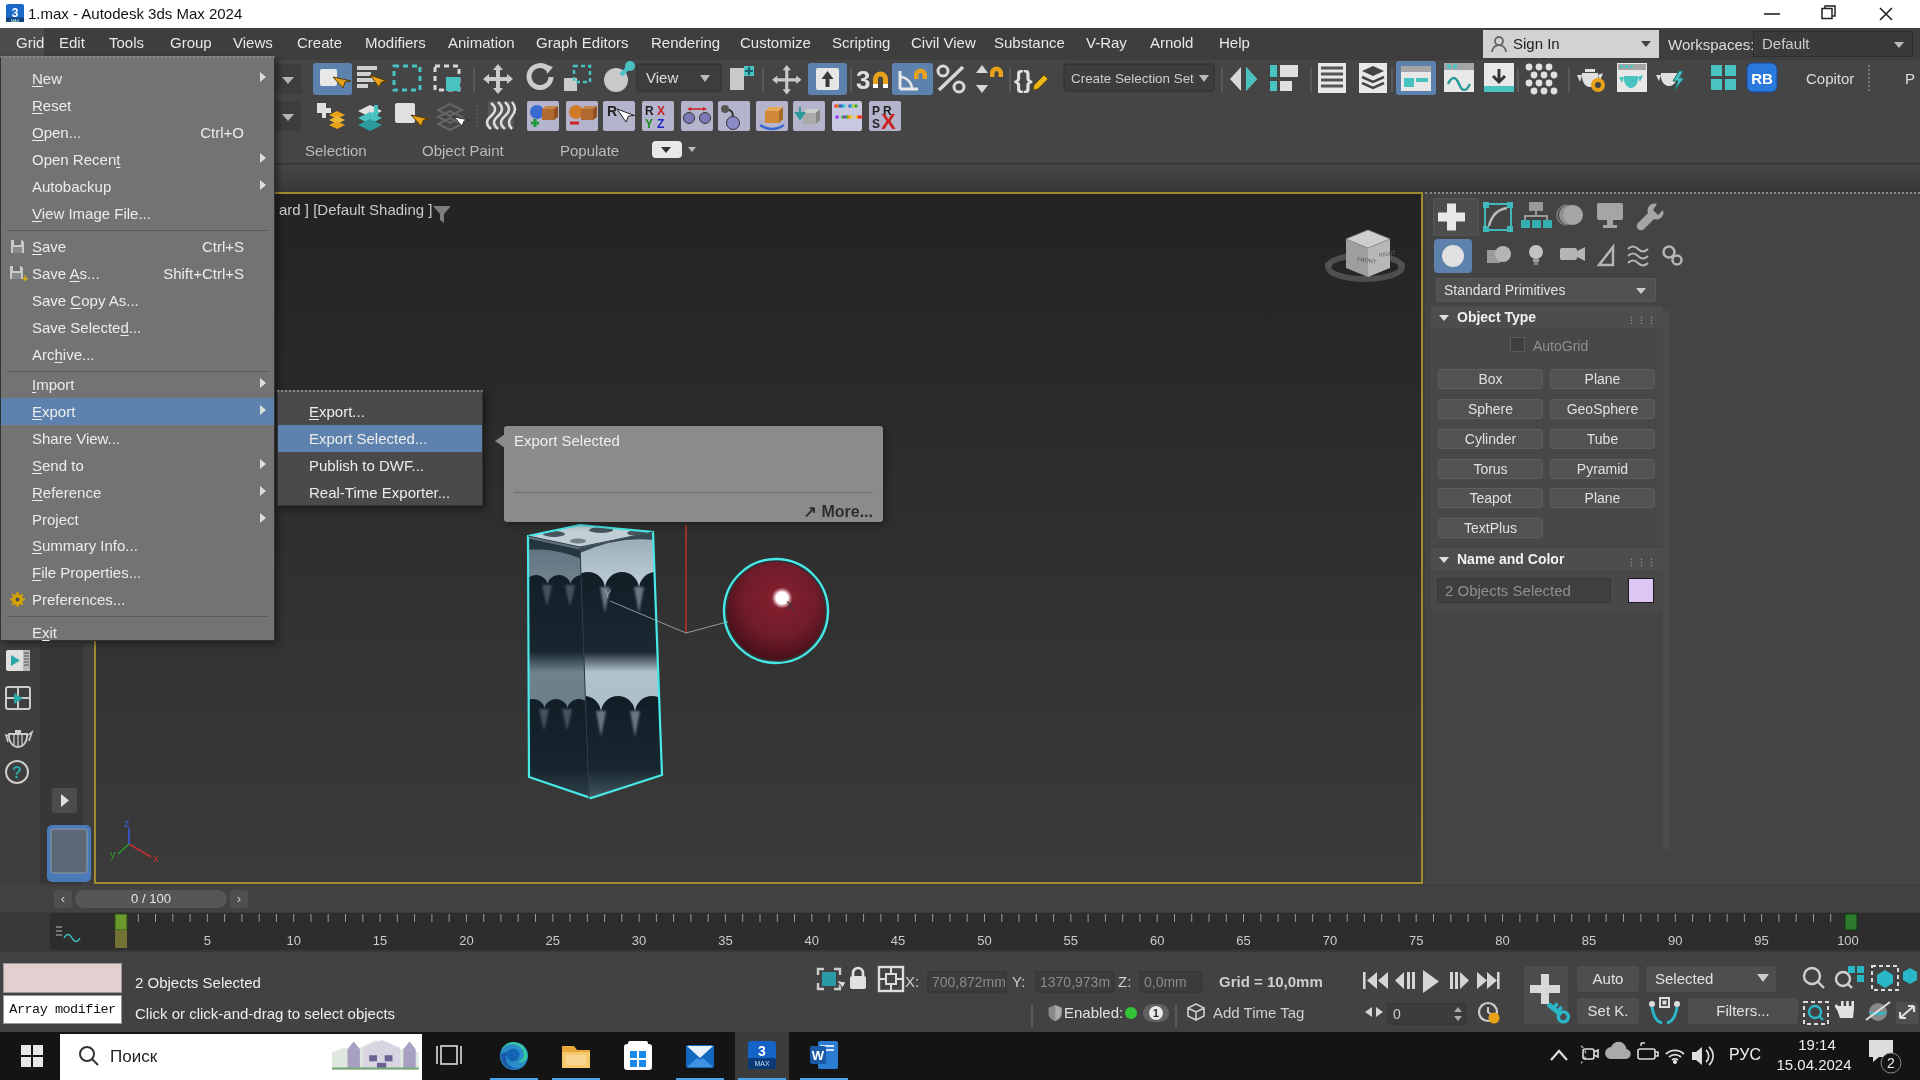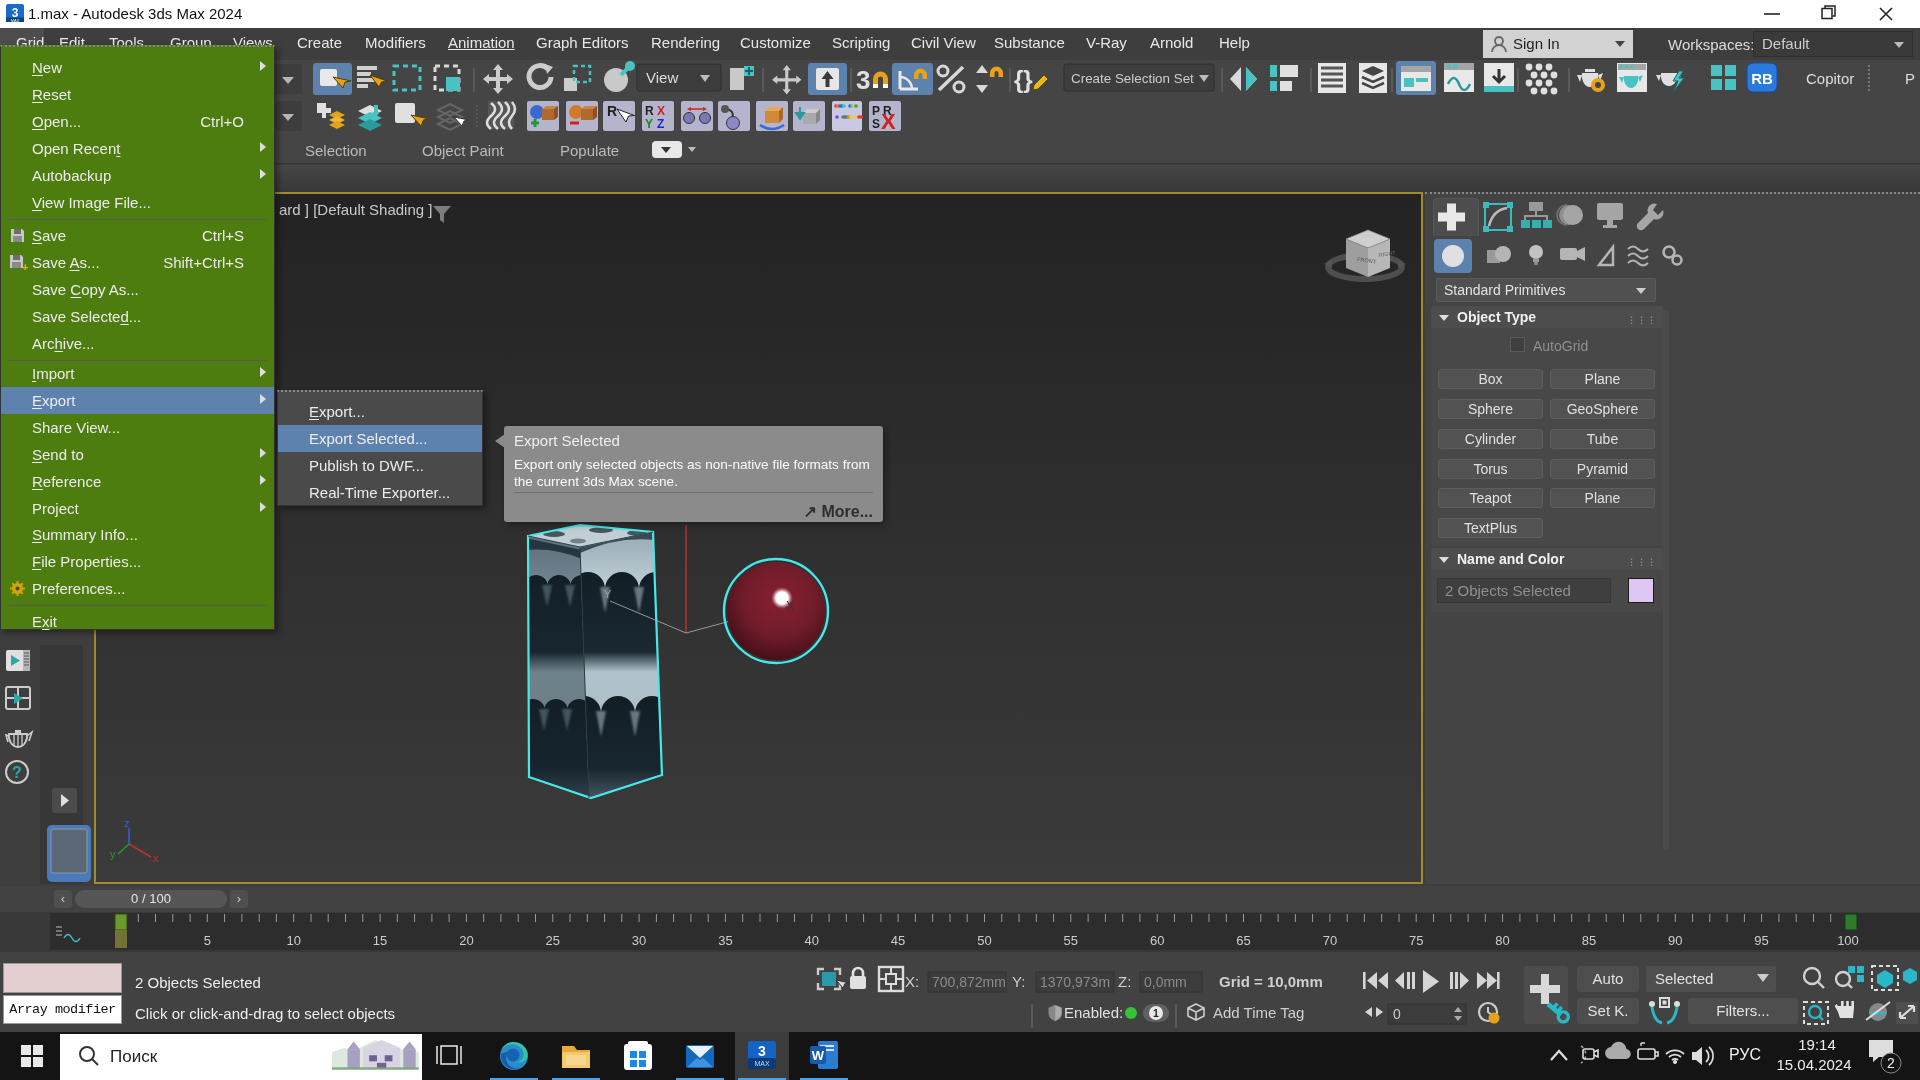--- a/index.html
+++ b/index.html
@@ -4,21 +4,21 @@
 *{margin:0;padding:0;box-sizing:border-box;font-family:"Liberation Sans",sans-serif;}
 html,body{width:1920px;height:1080px;overflow:hidden;background:#3e3e3e;}
 
 #titlebar{position:absolute;left:0;top:0;width:1920px;height:28px;background:#ffffff;color:#111;}
 #titlebar .title{position:absolute;left:28px;top:5px;font-size:15px;color:#111;}
 #maxicon{position:absolute;left:4px;top:3px;width:22px;height:22px;}
 
 #menubar{position:absolute;left:0;top:28px;width:1920px;height:32px;background:#3e3e3e;}
 #menubar .mi{position:absolute;top:6px;font-size:15px;color:#e8e8e8;}
 #fileitem{position:absolute;left:0;top:0;width:44px;height:32px;background:#4d4d4d;}
-#signin{position:absolute;left:1483px;top:2px;width:150px;height:28px;background:#d2d2d2;color:#222;font-size:15px;}
+#signin{position:absolute;left:1483px;top:2px;width:176px;height:28px;background:#d2d2d2;color:#222;font-size:15px;}
 #wslabel{position:absolute;left:1668px;top:8px;font-size:15px;color:#ddd;}
 #wscombo{position:absolute;left:1753px;top:3px;width:160px;height:26px;background:#3a3a3a;border:1px solid #2e2e2e;color:#ccc;font-size:15px;}
 
 #toolbar{position:absolute;left:0;top:60px;width:1920px;height:75px;background:#454545;}
 #ribbon{position:absolute;left:0;top:135px;width:1920px;height:29px;background:#454545;border-bottom:1px solid #353535;}
 #ribbon .rlab{position:absolute;top:7px;font-size:15px;color:#bbb;}
 #gap165{position:absolute;left:0;top:165px;width:1920px;height:27px;background:linear-gradient(#464646,#383838);}
 
 #mainbg{position:absolute;left:0;top:192px;width:1920px;height:692px;background:#3e3e3e;}
 #viewport{position:absolute;left:94px;top:192px;width:1329px;height:692px;border:2px solid #a18b31;background:linear-gradient(#232323,#2a2a2a 30%,#333333 65%,#3b3b3b);}
@@ -29,21 +29,21 @@
 .rollhead{position:absolute;left:6px;width:232px;height:22px;background:#4d4d4d;border-radius:3px 3px 0 0;color:#f0f0f0;font-weight:bold;font-size:14px;line-height:22px;}
 
 #tlrow{position:absolute;left:0;top:886px;width:1920px;height:26px;background:#424242;}
 #ruler{position:absolute;left:0;top:912px;width:1920px;height:40px;background:#383838;}
 
 #statusbar{position:absolute;left:0;top:952px;width:1920px;height:80px;background:#424242;}
 
 #taskbar{position:absolute;left:0;top:1032px;width:1920px;height:48px;background:#141414;color:#eee;}
 #searchbox{position:absolute;left:60px;top:2px;width:362px;height:46px;background:#ffffff;color:#111;}
 
-#filemenu{position:absolute;left:0px;top:45px;width:275px;height:585px;background:#4d7c0f;border:1px solid #333;border-top:2px dotted #888;box-shadow:3px 3px 6px rgba(0,0,0,.4);z-index:50;}
+#filemenu{position:absolute;left:0px;top:56px;width:275px;height:585px;background:#737373;border:1px solid #333;border-top:2px dotted #888;box-shadow:3px 3px 6px rgba(0,0,0,.4);z-index:50;}
 .fmi{position:absolute;left:0;width:273px;height:27px;font-size:15px;color:#ececec;line-height:27px;}
 .fmi .lab{position:absolute;left:31px;}
 .fmi .sc{position:absolute;right:30px;}
 .fmi .arr{position:absolute;right:8px;top:7px;width:0;height:0;border-left:6px solid #ddd;border-top:5px solid transparent;border-bottom:5px solid transparent;}
 .fmsep{position:absolute;left:6px;width:261px;height:1px;background:#3a3a3a;border-bottom:1px solid #5a5a5a;}
 #submenu{position:absolute;left:277px;top:390px;width:206px;height:116px;background:#4a4a4a;border:1px solid #333;border-top:2px dotted #888;box-shadow:3px 3px 6px rgba(0,0,0,.4);z-index:50;}
 .smi{position:absolute;left:0;width:204px;height:27px;font-size:15px;color:#ececec;line-height:27px;}
 .smi .lab{position:absolute;left:31px;}
 #tooltip{position:absolute;left:504px;top:426px;width:379px;height:96px;background:#8b8b8b;border-radius:3px;z-index:60;box-shadow:2px 3px 6px rgba(0,0,0,.35);}
 u{text-decoration:underline;text-underline-offset:2px;}
@@ -66,21 +66,21 @@
 </div>
 <div id="menubar">
   <div id="fileitem"></div>
   <span class="mi" style="left:16px;">Grid</span>
   <span class="mi" style="left:59px;">Edit</span>
   <span class="mi" style="left:109px;">Tools</span>
   <span class="mi" style="left:170px;">Group</span>
   <span class="mi" style="left:233px;">Views</span>
   <span class="mi" style="left:297px;">Create</span>
   <span class="mi" style="left:365px;">Modifiers</span>
-  <span class="mi" style="left:448px;text-decoration:underline;">Animation</span>
+  <span class="mi" style="left:448px;">Animation</span>
   <span class="mi" style="left:536px;">Graph Editors</span>
   <span class="mi" style="left:651px;">Rendering</span>
   <span class="mi" style="left:740px;">Customize</span>
   <span class="mi" style="left:832px;">Scripting</span>
   <span class="mi" style="left:911px;">Civil View</span>
   <span class="mi" style="left:994px;">Substance</span>
   <span class="mi" style="left:1086px;">V-Ray</span>
   <span class="mi" style="left:1150px;">Arnold</span>
   <span class="mi" style="left:1219px;">Help</span>
   <div id="signin">
@@ -1056,16 +1056,15 @@
   <div class="smi" style="top:60px;">
       <span class="lab">Publish to DWF...</span>
     </div>
   <div class="smi" style="top:87px;">
       <span class="lab">Real-Time Exporter...</span>
     </div>
 </div>
 <div id="tooltip">
   <div style="position:absolute;left:-9px;top:8px;width:0;height:0;border-right:10px solid #8b8b8b;border-top:7px solid transparent;border-bottom:7px solid transparent;"></div>
   <div style="position:absolute;left:10px;top:6px;font-size:15px;color:#efefef;">Export Selected</div>
-  <div style="position:absolute;left:10px;top:30px;width:372px;font-size:13.6px;line-height:17px;color:#fafafa;">Export only selected objects as non-native file formats from the current 3ds Max scene.</div>
   <div style="position:absolute;left:10px;top:66px;width:359px;height:1px;background:#6e6e6e;"></div>
   <div style="position:absolute;right:10px;top:76px;font-size:16px;font-weight:bold;color:#2e2e2e;">↗ More...</div>
 </div>
 
 </body></html>

